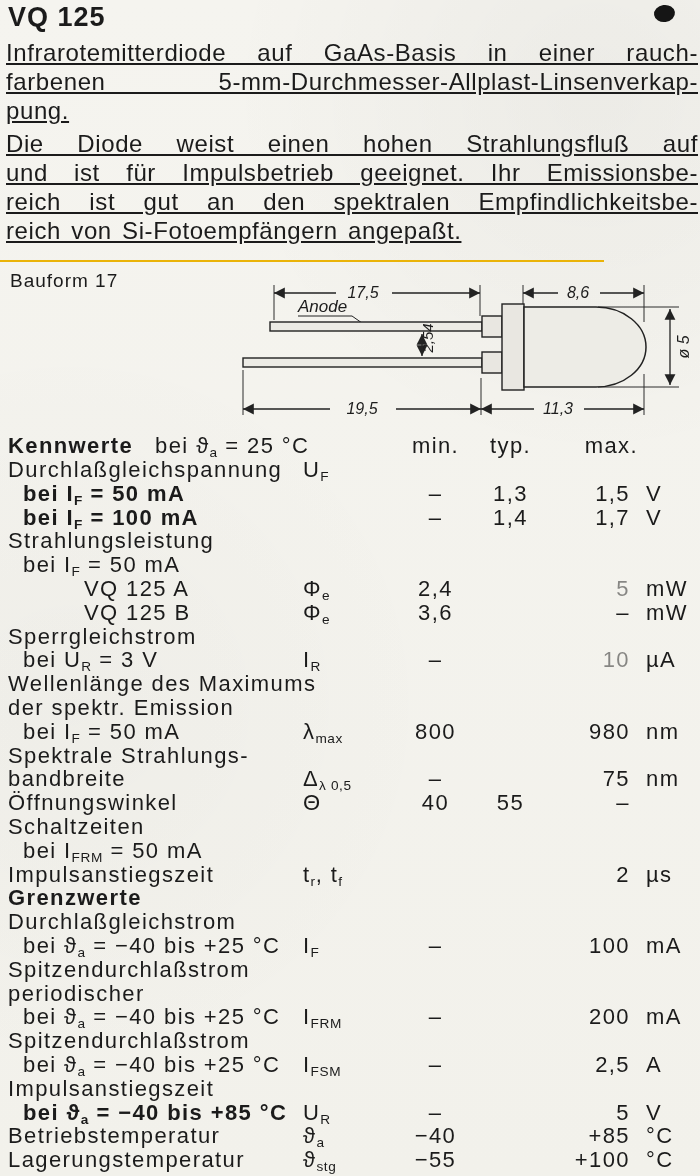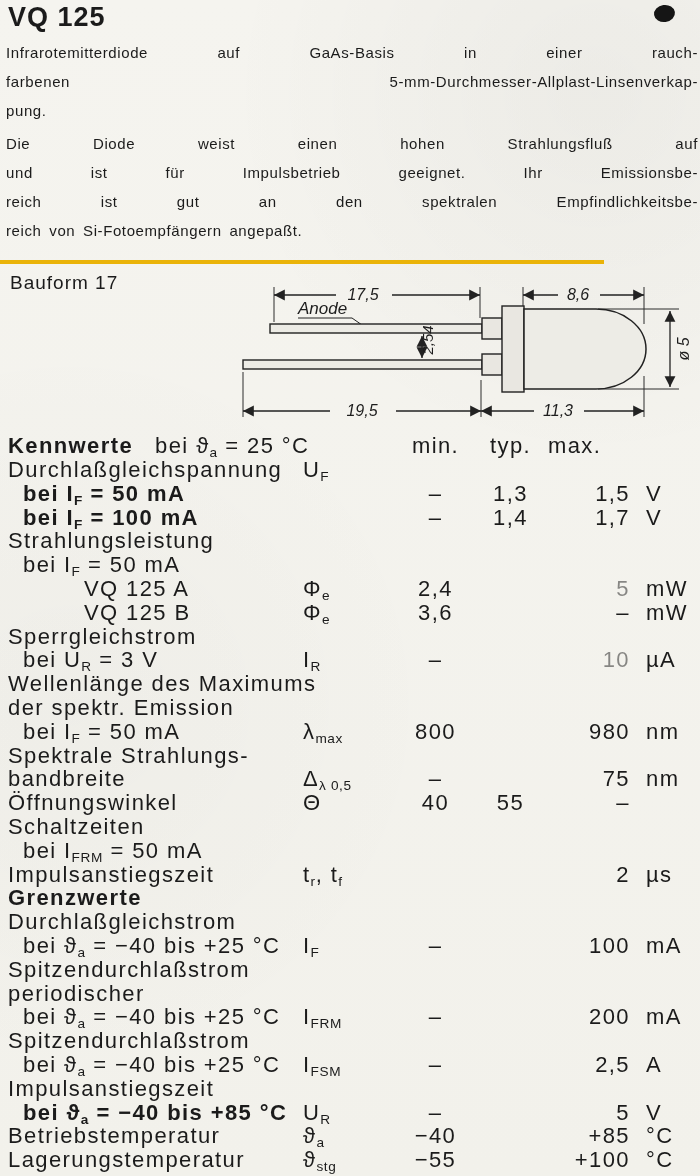--- a/index.html
+++ b/index.html
@@ -7,43 +7,43 @@
     width:700px;height:1176px;position:relative;overflow:hidden;
     background:
       radial-gradient(circle at 85% 8%, rgba(0,0,0,.035), transparent 30%),
       radial-gradient(circle at 10% 60%, rgba(0,0,0,.02), transparent 40%),
       linear-gradient(#f5f4ef,#f2f1eb);
     font-family:"Liberation Sans","DejaVu Sans",sans-serif;
     color:#1b1b1b;
   }
   .title{position:absolute;top:2px;left:8px;font-size:27px;font-weight:bold;letter-spacing:1px;}
   .reg-dot{position:absolute;top:5px;left:654px;width:21px;height:17px;background:#151515;border-radius:50%;transform:rotate(-8deg);}
-  .intro{position:absolute;top:38px;left:6px;width:692px;font-size:15px;line-height:29px;letter-spacing:.6px;word-spacing:3px;}
+  .intro{position:absolute;top:38px;left:6px;width:692px;font-size:24px;line-height:29px;letter-spacing:.6px;word-spacing:3px;text-decoration:underline;}
   .iline{white-space:nowrap;}
   .iline.just{white-space:normal;text-align:justify;text-align-last:justify;}
   .iline.para{margin-top:4px;}
-  .drawing{position:absolute;top:260px;left:0;width:604px;height:176px;border-top:4px solid #eab308;}
+  .drawing{position:absolute;top:260px;left:0;width:604px;height:176px;border-top:2px solid #eab308;}
   .bauform{position:absolute;top:8px;left:10px;font-size:19px;letter-spacing:1px;}
   .drawing svg{position:absolute;top:0;left:0;}
   svg text{fill:#1d1d1d;font-family:"Liberation Sans","DejaVu Sans",sans-serif;}
 
   .table{position:absolute;top:434px;left:0;width:700px;font-size:22px;letter-spacing:1.4px;}
   .thead{display:grid;grid-template-columns:390px 75px 75px 90px 62px;padding-left:8px;height:24px;line-height:24px;align-items:baseline;}
   .trow{display:grid;grid-template-columns:295px 95px 75px 75px 90px 62px;padding-left:8px;height:23.8px;line-height:23.8px;align-items:baseline;}
   .b{font-weight:bold;}
   .cond{margin-left:22px;}
   .c-label{white-space:nowrap;}
   .ind0{padding-left:0;}
   .ind1{padding-left:15px;}
   .ind2{padding-left:76px;}
   .c-sym{white-space:nowrap;}
   .c-min{text-align:center;}
   .c-typ{text-align:center;}
   .c-max{text-align:right;padding-right:8px;}
-  .thead .c-max{text-align:left;padding-right:0;}
+  .thead .c-max{text-align:right;padding-right:0;}
   .c-unit{padding-left:8px;white-space:nowrap;}
   .faint{opacity:.5;}
   sub{font-size:.62em;vertical-align:-.28em;letter-spacing:.6px;}
 </style>
 </head>
 <body>
 
 <div class="title">VQ 125</div>
 <div class="reg-dot"></div>
 

